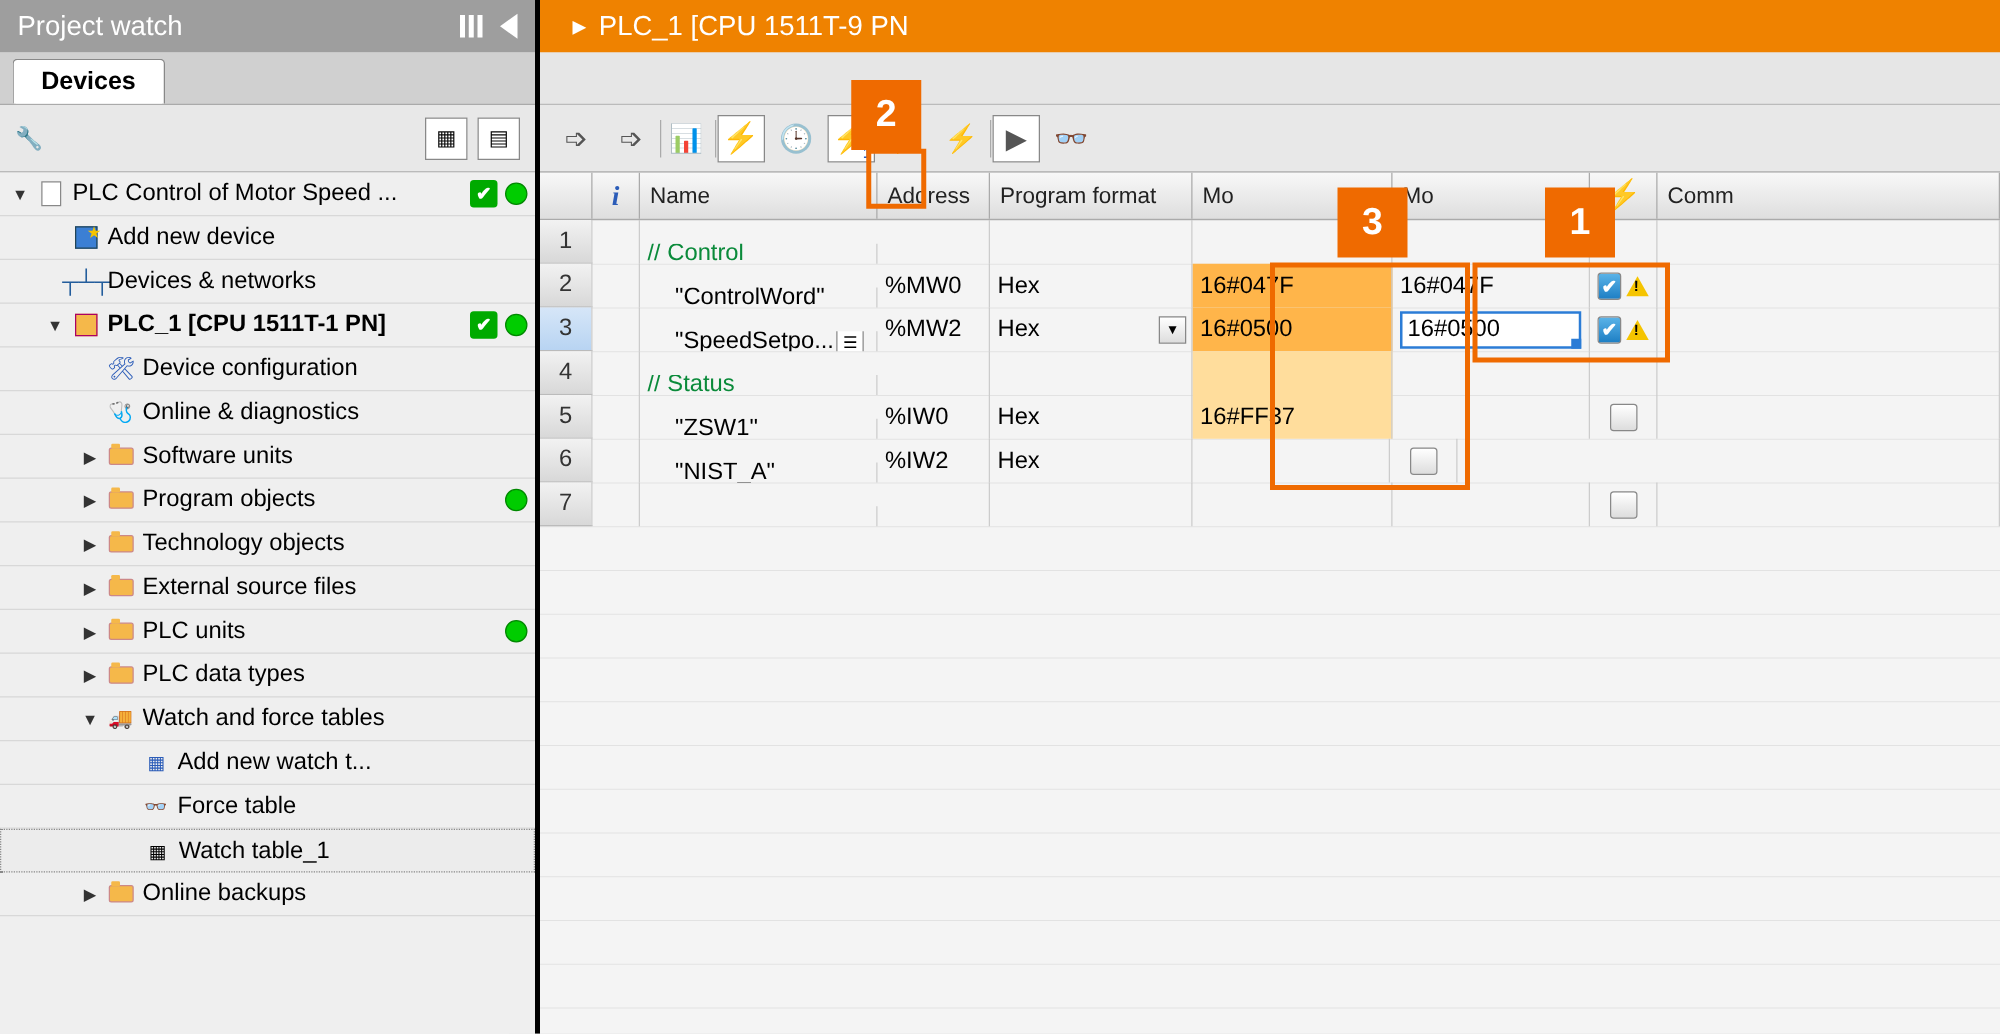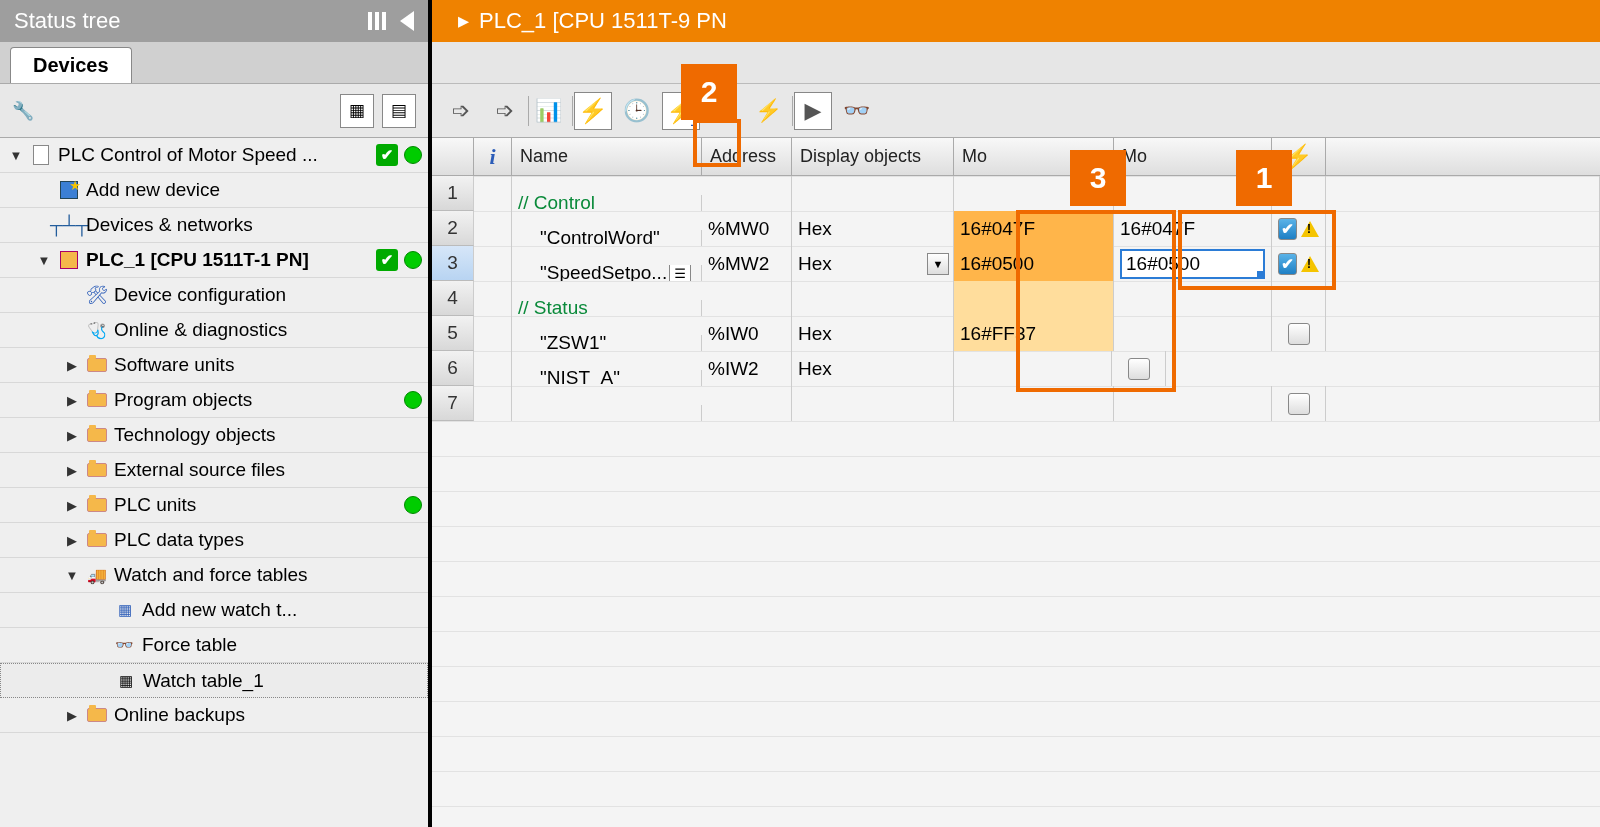--- a/index.html
+++ b/index.html
@@ -98,21 +98,21 @@
 .hl-orange-light { background:#ffdd9c; }
 .hl-orange-med { background:#ffb54a; }
 </style>
 </head>
 <body>
 
 <div class="layout">
 
   <div class="left">
     <div class="titlebar-left">
-      <span>Status tree</span>
+      <span>Project watch</span>
       <span class="tb-icons">
         <span class="tb-icon-cols">
             <span></span>
             <span></span>
             <span></span>
           </span>
         <span class="tb-icon-tri"></span>
       </span>
     </div>
     <div class="tabrow">
@@ -278,30 +278,33 @@
       <span class="tbR sep">⚡</span>
       <span class="tbR boxed">▶</span>
       <span class="tbR">👓</span>
     </div>
 
     <div class="gridhdr">
       <div class="ghc c-rownum"></div>
       <div class="ghc c-info">i</div>
       <div class="ghc c-name">Name</div>
       <div class="ghc c-addr">Address</div>
-      <div class="ghc c-fmt">Display objects</div>
+      <div class="ghc c-fmt">Program format</div>
       <div class="ghc c-mon">
           <span style="overflow:hidden;">Mo</span>
         </div>
       <div class="ghc c-mod">
           <span style="overflow:hidden;">Mo</span>
           <span style="margin-left:auto;">ue</span>
         </div>
       <div class="ghc c-flash">
           <span class="lightning">⚡</span>
+        </div>
+      <div class="ghc c-comm">
+          <span>Comm</span>
         </div>
     </div>
 
     <div class="gridbody" id="gridbody">
         <div class="grow">
           <div class="gcell gnum">1</div>
           <div class="gcell ginfo"></div>
           <div class="gcell gname">
             <span class="comment">// Control</span>
           </div>

